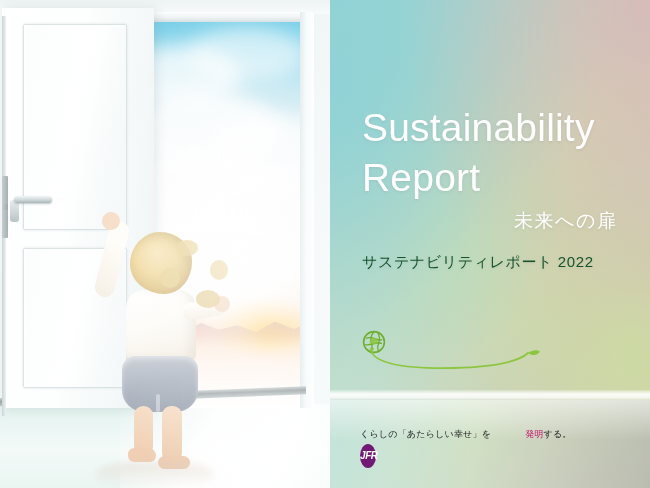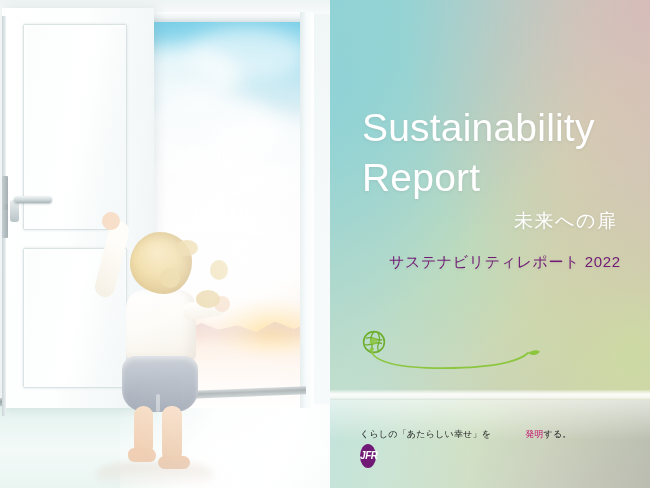--- a/index.html
+++ b/index.html
@@ -226,21 +226,21 @@
     letter-spacing:.2px;line-height:1;white-space:nowrap;
     text-shadow:0 1px 3px rgba(120,130,120,.18);
   }
   #t-sustainability{left:362px;top:108px;font-size:39px;}
   #t-report{left:362px;top:158px;font-size:39px;}
   #t-2022{left:362px;top:205px;font-size:35px;}
   #t-jp-tagline{
     left:476px;top:211px;font-size:19px;color:#ffffff;letter-spacing:1.5px;margin-left:38px;
   }
   #t-jp-subtitle{
-    left:362px;top:254px;font-size:15px;color:#701a75;letter-spacing:.6px;margin-left:27px;
+    left:362px;top:254px;font-size:15px;color:#14532d;letter-spacing:.6px;
   }
 
   
   #wb-logo{position:absolute;left:362px;top:326px;width:180px;height:44px;}
   #wb-globe{position:absolute;left:0;top:4px;width:26px;height:26px;}
   #wb-text{
     position:absolute;left:28px;top:2px;font-size:23px;color:#2b2b2b;
     font-family:"Liberation Sans","DejaVu Sans",sans-serif;
     letter-spacing:-.6px;white-space:nowrap;font-weight:400;
   }

